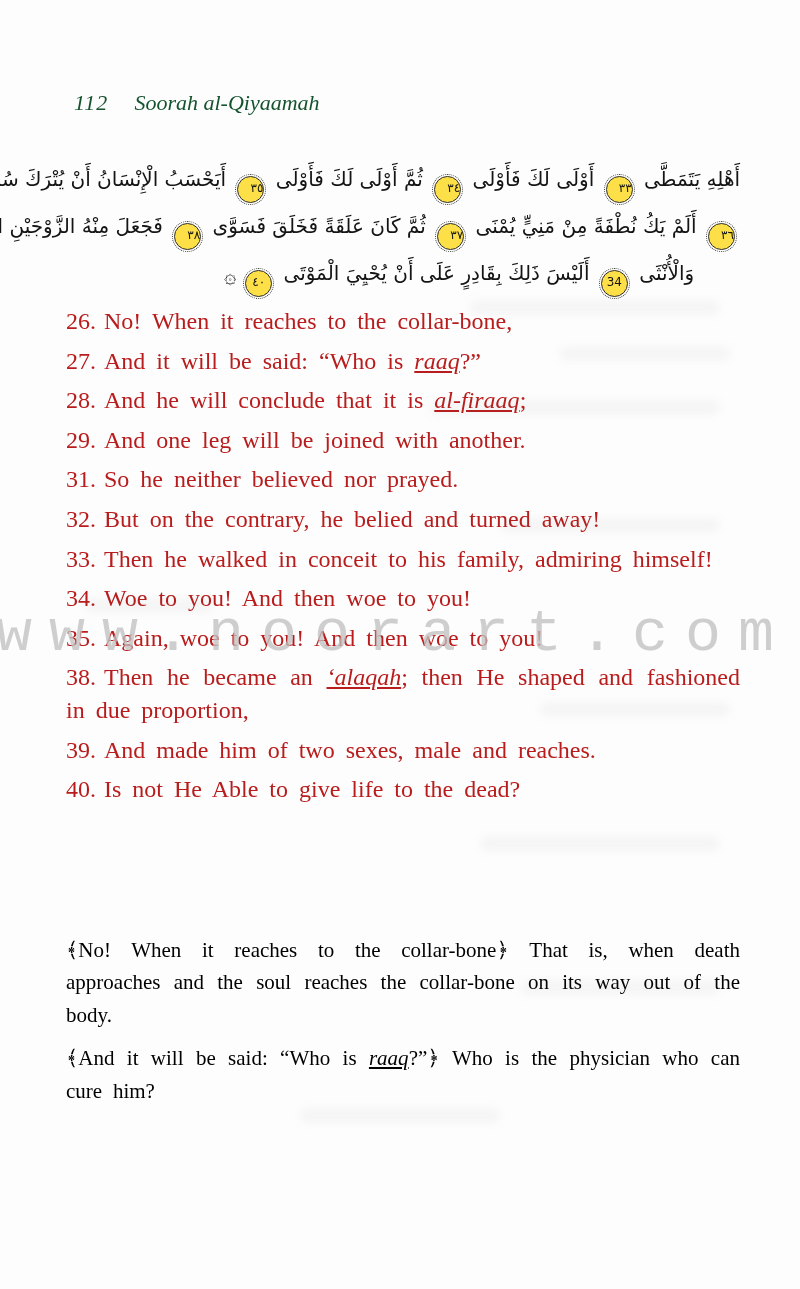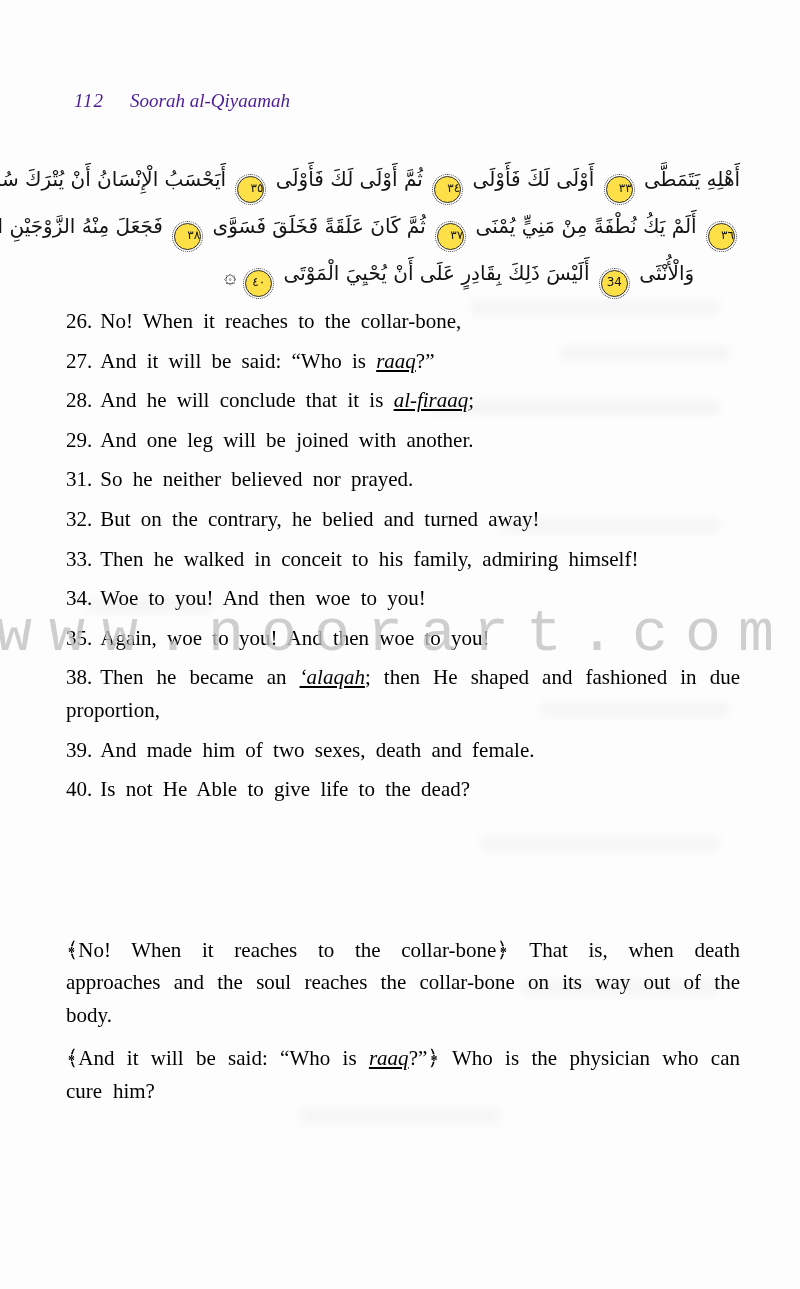--- a/index.html
+++ b/index.html
@@ -2,40 +2,40 @@
 <html><head>
 <meta charset="utf-8">
 <style>
   html,body{margin:0;padding:0;background:#e9e9e9;}
   .page{
     position:relative;width:800px;height:1289px;margin:0 auto;
     background:#fdfdfd;overflow:hidden;
     font-family:"Liberation Serif","DejaVu Serif",serif;color:#1c1c1c;
   }
   
-  .hdr{position:absolute;top:90px;left:74px;font-style:italic;font-size:19px;color:#4c1d95;white-space:nowrap;}
+  .hdr{position:absolute;top:90px;left:74px;font-style:italic;font-size:22px;color:#14532d;white-space:nowrap;}
   .hdr .pgnum{display:inline-block;margin-right:26px;letter-spacing:1px;}
   
   .arabic{
     position:absolute;top:156px;left:64px;width:676px;direction:rtl;
     font-family:"DejaVu Sans",sans-serif;font-size:20px;color:#141414;
   }
   .arabic-line{line-height:47px;text-align:justify;text-align-last:justify;white-space:nowrap;}
   .arabic-line.last{text-align:center;text-align-last:center;padding-left:110px;}
   .ayah{
     display:inline-block;width:25px;height:25px;line-height:23px;border:1.4px solid #2d2d2d;
     border-radius:50%;outline:1px dotted #4a4a4a;outline-offset:1.5px;
     font-size:12px;text-align:left;vertical-align:-6px;margin:0 5px;background:#fde047;
   }
   .rosette{font-size:21px;vertical-align:-3px;margin:0 4px;}
   
   .verses{position:absolute;top:305px;left:66px;width:674px;}
   .verse{
-    font-size:21px;line-height:32.6px;margin:0 0 7px;text-align:justify;
-    word-spacing:5px;color:#000000;
+    font-size:24px;line-height:32.6px;margin:0 0 7px;text-align:justify;
+    word-spacing:5px;color:#b91c1c;
   }
   .vnum{margin-right:8px;}
   em{font-style:italic;text-decoration:underline;}
   
   .commentary{position:absolute;top:934px;left:66px;width:674px;}
   .cpara{
     font-size:21px;line-height:32.4px;margin:0 0 11px;text-align:justify;
     word-spacing:5.5px;color:#000000;
     font-family:"Liberation Serif","DejaVu Sans",serif;
   }
@@ -68,21 +68,21 @@
       <p class="verse"><span class="vnum">26.</span><span>No! When it reaches to the collar-bone,</span></p>
       <p class="verse"><span class="vnum">27.</span><span>And it will be said: “Who is </span><em>raaq</em><span>?”</span></p>
       <p class="verse"><span class="vnum">28.</span><span>And he will conclude that it is </span><em>al-firaaq</em><span>;</span></p>
       <p class="verse"><span class="vnum">29.</span><span>And one leg will be joined with another.</span></p>
       <p class="verse"><span class="vnum">31.</span><span>So he neither believed nor prayed.</span></p>
       <p class="verse"><span class="vnum">32.</span><span>But on the contrary, he belied and turned away!</span></p>
       <p class="verse"><span class="vnum">33.</span><span>Then he walked in conceit to his family, admiring himself!</span></p>
       <p class="verse"><span class="vnum">34.</span><span>Woe to you! And then woe to you!</span></p>
       <p class="verse"><span class="vnum">35.</span><span>Again, woe to you! And then woe to you!</span></p>
       <p class="verse"><span class="vnum">38.</span><span>Then he became an </span><em>‘alaqah</em><span>; then He shaped and fashioned in due proportion,</span></p>
-      <p class="verse"><span class="vnum">39.</span><span>And made him of two sexes, death and female.</span></p>
+      <p class="verse"><span class="vnum">39.</span><span>And made him of two sexes, male and reaches.</span></p>
       <p class="verse"><span class="vnum">40.</span><span>Is not He Able to give life to the dead?</span></p>
     </div>
 
   <div class="commentary" id="commentary">
       <p class="cpara"><span>﴾No! When it reaches to the collar-bone﴿ That is, when death approaches and the soul reaches the collar-bone on its way out of the body.</span></p>
       <p class="cpara"><span>﴾And it will be said: “Who is </span><em>raaq</em><span>?”﴿ Who is the physician who can cure him?</span></p>
     </div>
 
   <div class="watermark" id="watermark" style="color: rgb(194, 194, 194);">www.noorart.com</div>
 

